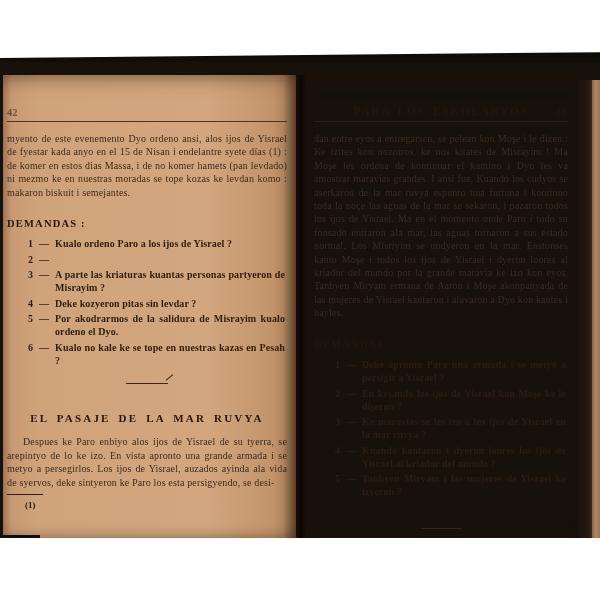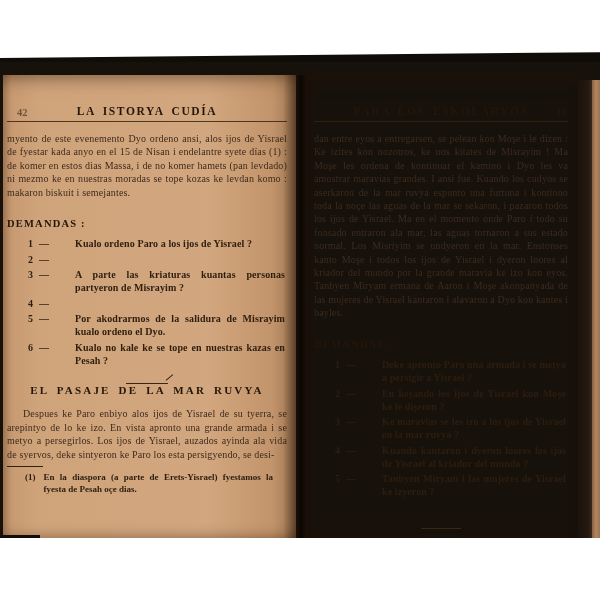--- a/index.html
+++ b/index.html
@@ -55,41 +55,41 @@
   .page-inner { position:relative; width:100%; height:100%; padding-top:30px; }
   .left-page .page-inner { padding-left:4px; padding-right:9px; }
   .right-page .page-inner { padding-left:9px; padding-right:10px; }
 
   .page-header { position:relative; height:15px; }
   .running-title {
     text-align:center; font-weight:bold; font-size:11.5px; letter-spacing:1.6px;
     color:#241609; word-spacing:3px;
   }
   .page-num { position:absolute; top:1px; font-weight:bold; font-size:10.5px; color:#241609; }
-  .left-page .page-num { left:10px; opacity:.55; }
+  .left-page .page-num { left:0; opacity:.55; }
   .right-page .page-num { right:2px; }
   .header-rule { border-bottom:1.6px solid #35230f; margin-top:1px; opacity:.85; }
 
   .body-par { margin-top:10px; text-align:justify; letter-spacing:.15px; }
   .indent { text-indent:16px; }
 
   .demandas-title { margin-top:18px; font-weight:bold; font-size:10.5px; letter-spacing:1.2px; color:#241609; }
   .q-list { margin-top:7px; padding-left:14px; padding-right:2px; }
   .q-item { display:flex; margin-bottom:2.5px; font-weight:bold; color:#2d1d0e; line-height:13px; }
   .q-num  { width:12px; text-align:right; flex:none; }
   .q-dash { flex:none; margin:0 6px; }
-  .q-text { flex:1; text-align:justify; letter-spacing:.1px;margin-left:20px; }
+  .q-text { flex:1; text-align:justify; letter-spacing:.1px; }
 
   .mini-divider { position:relative; margin:16px auto 0 auto; width:42px; border-bottom:1.3px solid #3a2712; }
   .divider-tick {
     position:absolute; right:-6px; top:-6px; width:9px; height:1.3px;
     background:#3a2712; transform:rotate(-40deg);
   }
   .section-title {
-    text-align:center; font-weight:bold; font-size:11px;
+    margin-top:28px; text-align:center; font-weight:bold; font-size:11px;
     letter-spacing:2.2px; color:#241609; word-spacing:3px;
   }
   .footnote-rule { margin-top:5px; width:36px; border-bottom:1.4px solid #30200e; }
   .footnote { display:flex; margin-top:4px; padding-left:18px; padding-right:14px;
     font-weight:bold; font-size:9px; line-height:12px; color:#2d1d0e; }
   .fn-marker { flex:none; margin-right:8px; }
   .fn-text { flex:1; text-align:justify; }
 
   .rp-divider { margin:30px auto 0 auto; width:40px; border-bottom:1.3px solid #3a2712; }
 </style>
@@ -98,21 +98,20 @@
 
 <div class="top-edge"></div>
 
 <div class="photo-band">
   <div class="spread">
 
     <div class="page left-page">
       <div class="page-inner">
         <div class="page-header">
           <span class="page-num">42</span>
-          <div class="running-title">LA ISTORYA CUDÍA</div>
         </div>
         <div class="header-rule"></div>
 
         <p class="body-par">myento de este evenemento Dyo ordeno ansi, alos ijos de Yisrael de fyestar kada anyo en el 15 de Nisan i endelantre syete días (1) : de komer en estos dias Massa, i de no komer hamets (pan levdado) ni mezmo ke en nuestras moradas se tope kozas ke levdan komo : makaron biskuit i semejantes.</p>
 
         <div class="demandas-title">DEMANDAS :</div>
 
         <div class="q-list">
           <div class="q-item">
             <span class="q-num">1</span>
@@ -124,20 +123,21 @@
               <span class="q-dash">—</span>
           </div>
           <div class="q-item">
             <span class="q-num">3</span>
               <span class="q-dash">—</span>
               <span class="q-text">A parte las kriaturas kuantas personas partyeron de Misrayim ?</span>
           </div>
           <div class="q-item">
             <span class="q-num">4</span>
               <span class="q-dash">—</span>
+              <span class="q-text">Deke kozyeron pitas sin levdar ?</span>
           </div>
           <div class="q-item">
             <span class="q-num">5</span>
               <span class="q-dash">—</span>
               <span class="q-text">Por akodrarmos de la salidura de Misrayim kualo ordeno el Dyo.</span>
           </div>
           <div class="q-item">
             <span class="q-num">6</span>
               <span class="q-dash">—</span>
               <span class="q-text">Kualo no kale ke se tope en nuestras kazas en Pesah ?</span>
@@ -148,21 +148,20 @@
           <span class="divider-tick"></span>
         </div>
 
         <div class="section-title">EL PASAJE DE LA MAR RUVYA</div>
 
         <p class="body-par indent">Despues ke Paro enbiyo alos ijos de Yisrael de su tyerra, se arepintyo de lo ke izo. En vista apronto una grande armada i se metyo a persegirlos. Los ijos de Yisrael, auzados ayinda ala vida de syervos, deke sintyeron ke Paro los esta persigyendo, se desi-</p>
 
         <div class="footnote-rule"></div>
         <div class="footnote">
           <span class="fn-marker">(1)</span>
-          <span class="fn-text">En la diaspora (a parte de Erets-Yisrael) fyestamos la fyesta de Pesah oçe dias.</span>
         </div>
       </div>
     </div>
 
     <div class="page right-page">
       <div class="page-inner">
         <div class="page-header">
           <span class="page-num">40</span>
           <div class="running-title">PARA LOS ESKOLARYOS</div>
         </div>

